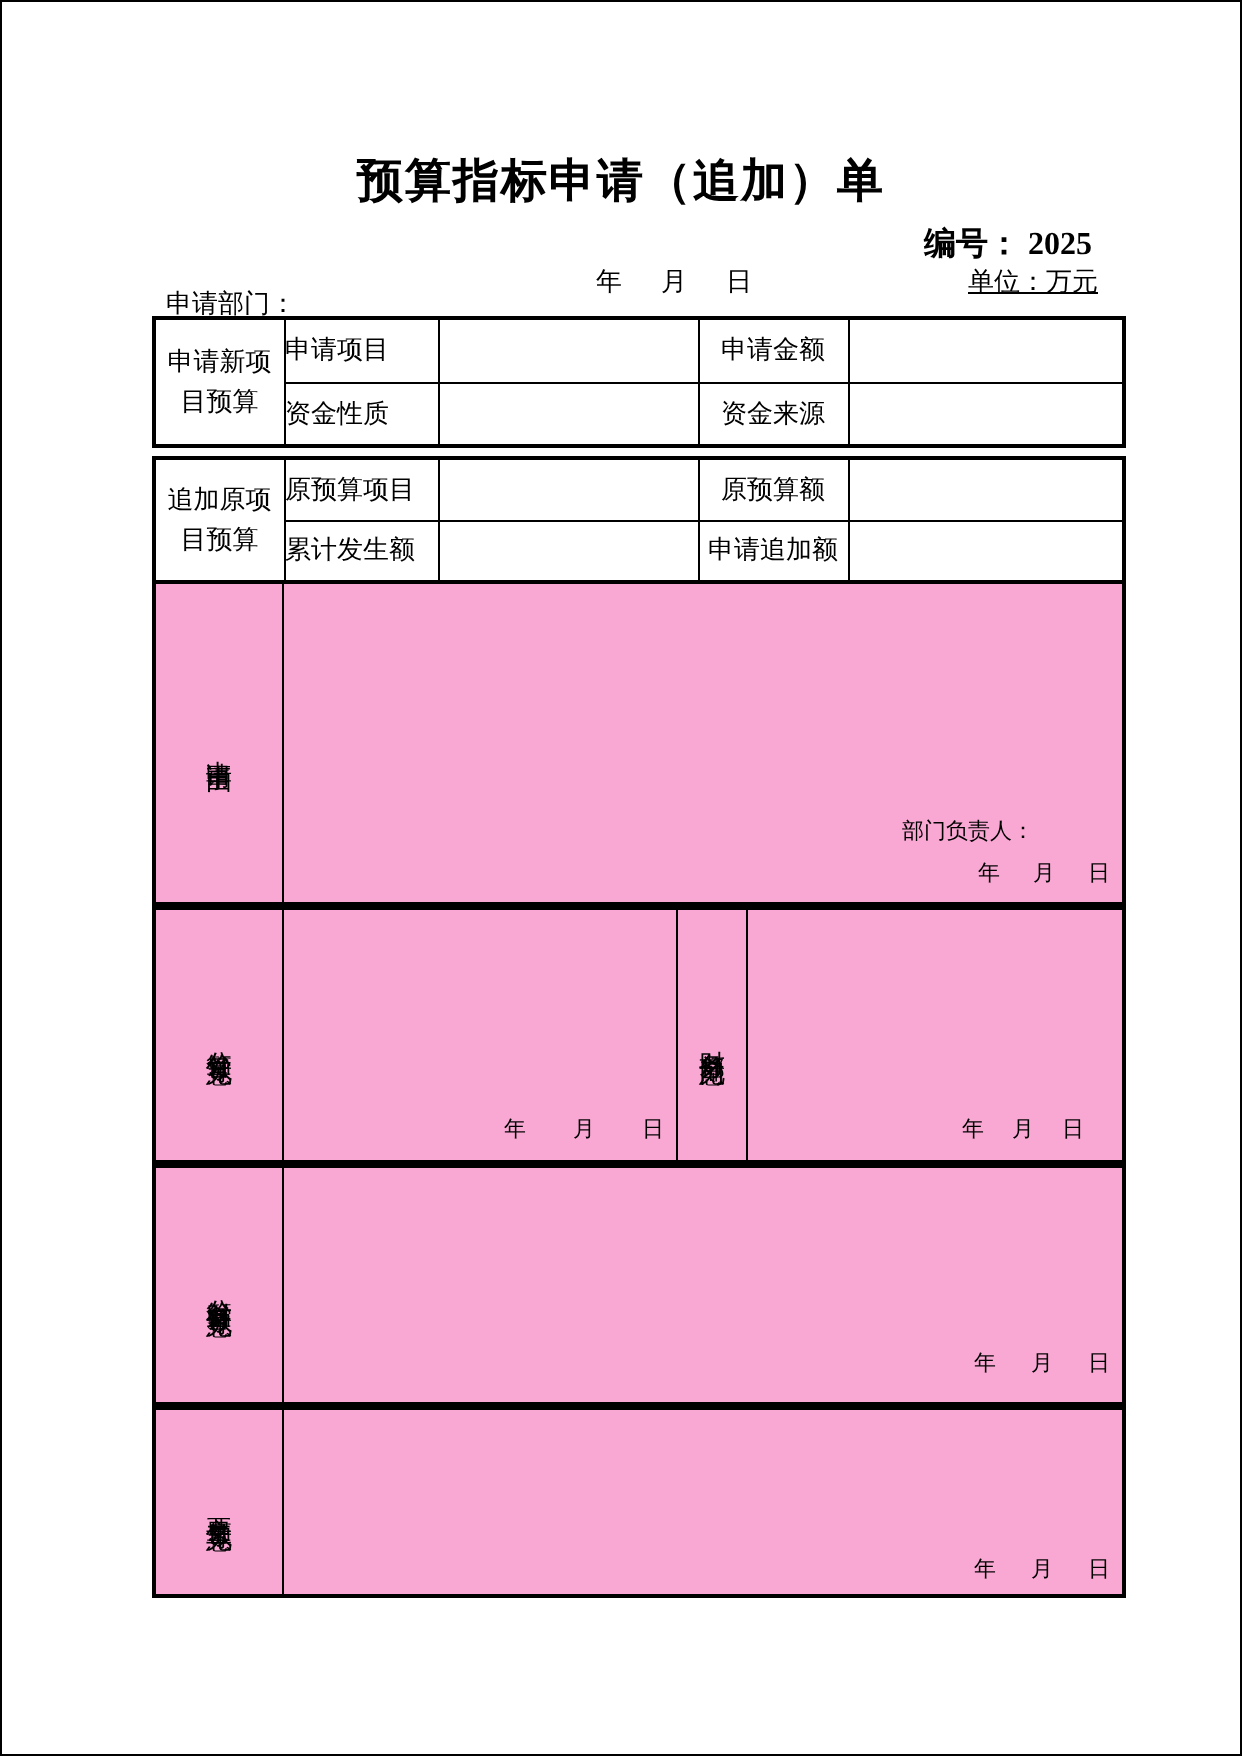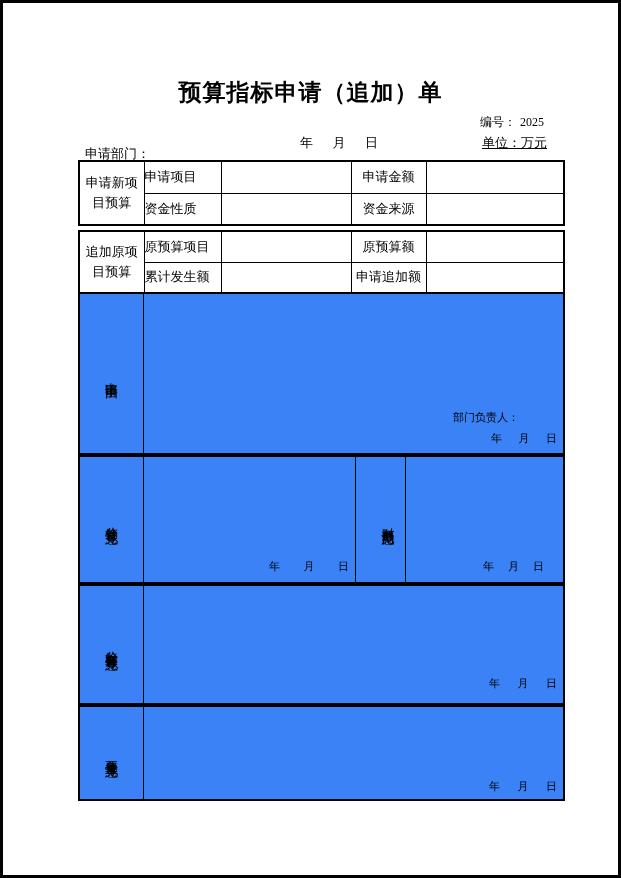--- a/index.html
+++ b/index.html
@@ -1,37 +1,37 @@
 <!DOCTYPE html>
 <html><head>
 <meta charset="utf-8">
 <style>
   html,body{margin:0;padding:0;background:#ffffff;}
   *{box-sizing:border-box;}
-  .sheet{position:relative;width:621px;height:878px;background:#ffffff;border:3px solid #000000;
+  .sheet{position:relative;width:621px;height:878px;background:#ffffff;border:1px solid #000000;
          font-family:"Liberation Sans",sans-serif;color:#000;overflow:hidden;padding-left:27px;}
   .title{position:absolute;top:74px;left:0;width:100%;text-align:center;
          font-size:23px;font-weight:bold;letter-spacing:1px;}
-  .serial{position:absolute;top:111px;right:74px;font-size:12px;font-weight:normal;}
+  .serial{position:absolute;top:111px;right:74px;font-size:16px;font-weight:bold;}
   .serial .num{font-family:"Liberation Serif",serif;padding-left:4px;}
   .meta{position:absolute;top:131px;left:0;width:100%;height:16px;font-size:13px;}
   .dept{position:absolute;left:82px;top:11px;}
   .hdate{position:absolute;left:297px;top:0;width:78px;display:flex;justify-content:space-between;}
   .unit{position:absolute;right:71px;top:0;text-decoration:underline;}
 
   table.grid{position:absolute;left:75px;width:487px;border-collapse:collapse;table-layout:fixed;
              border:2px solid #000;}
   table.grid td{border:1px solid #000;font-size:13px;padding:0;height:31px;}
   .tableA{top:157px;height:66px;}
   .tableB{top:227px;height:62px;}
   td.group{text-align:center;line-height:1.55;padding:0 5px;}
   td.flabel{padding-left:5px;}
   td.flabel2{text-align:center;}
 
-  .obox{position:absolute;left:75px;width:487px;border:2px solid #000;display:flex;background:#3b82f6;gap:15px;}
+  .obox{position:absolute;left:75px;width:487px;border:2px solid #000;display:flex;background:#f9a8d4;}
   .boxC{top:289px;height:163px;}
   .boxD{top:452px;height:129px;}
   .boxE{top:581px;height:121px;}
   .boxF{top:702px;height:96px;}
   .vcell{flex:none;width:64px;border-right:1px solid #000;display:flex;align-items:center;justify-content:center;}
   .vcell2{flex:none;width:35px;border-right:1px solid #000;display:flex;align-items:center;justify-content:center;}
   .mid{flex:none;width:197px;border-right:1px solid #000;position:relative;}
   .vlabel{writing-mode:vertical-rl;text-orientation:upright;font-size:13px;letter-spacing:1px;line-height:1;}
   .fill{position:relative;flex:1;}
   .fill-text{position:absolute;left:6px;top:4px;font-size:13px;}

